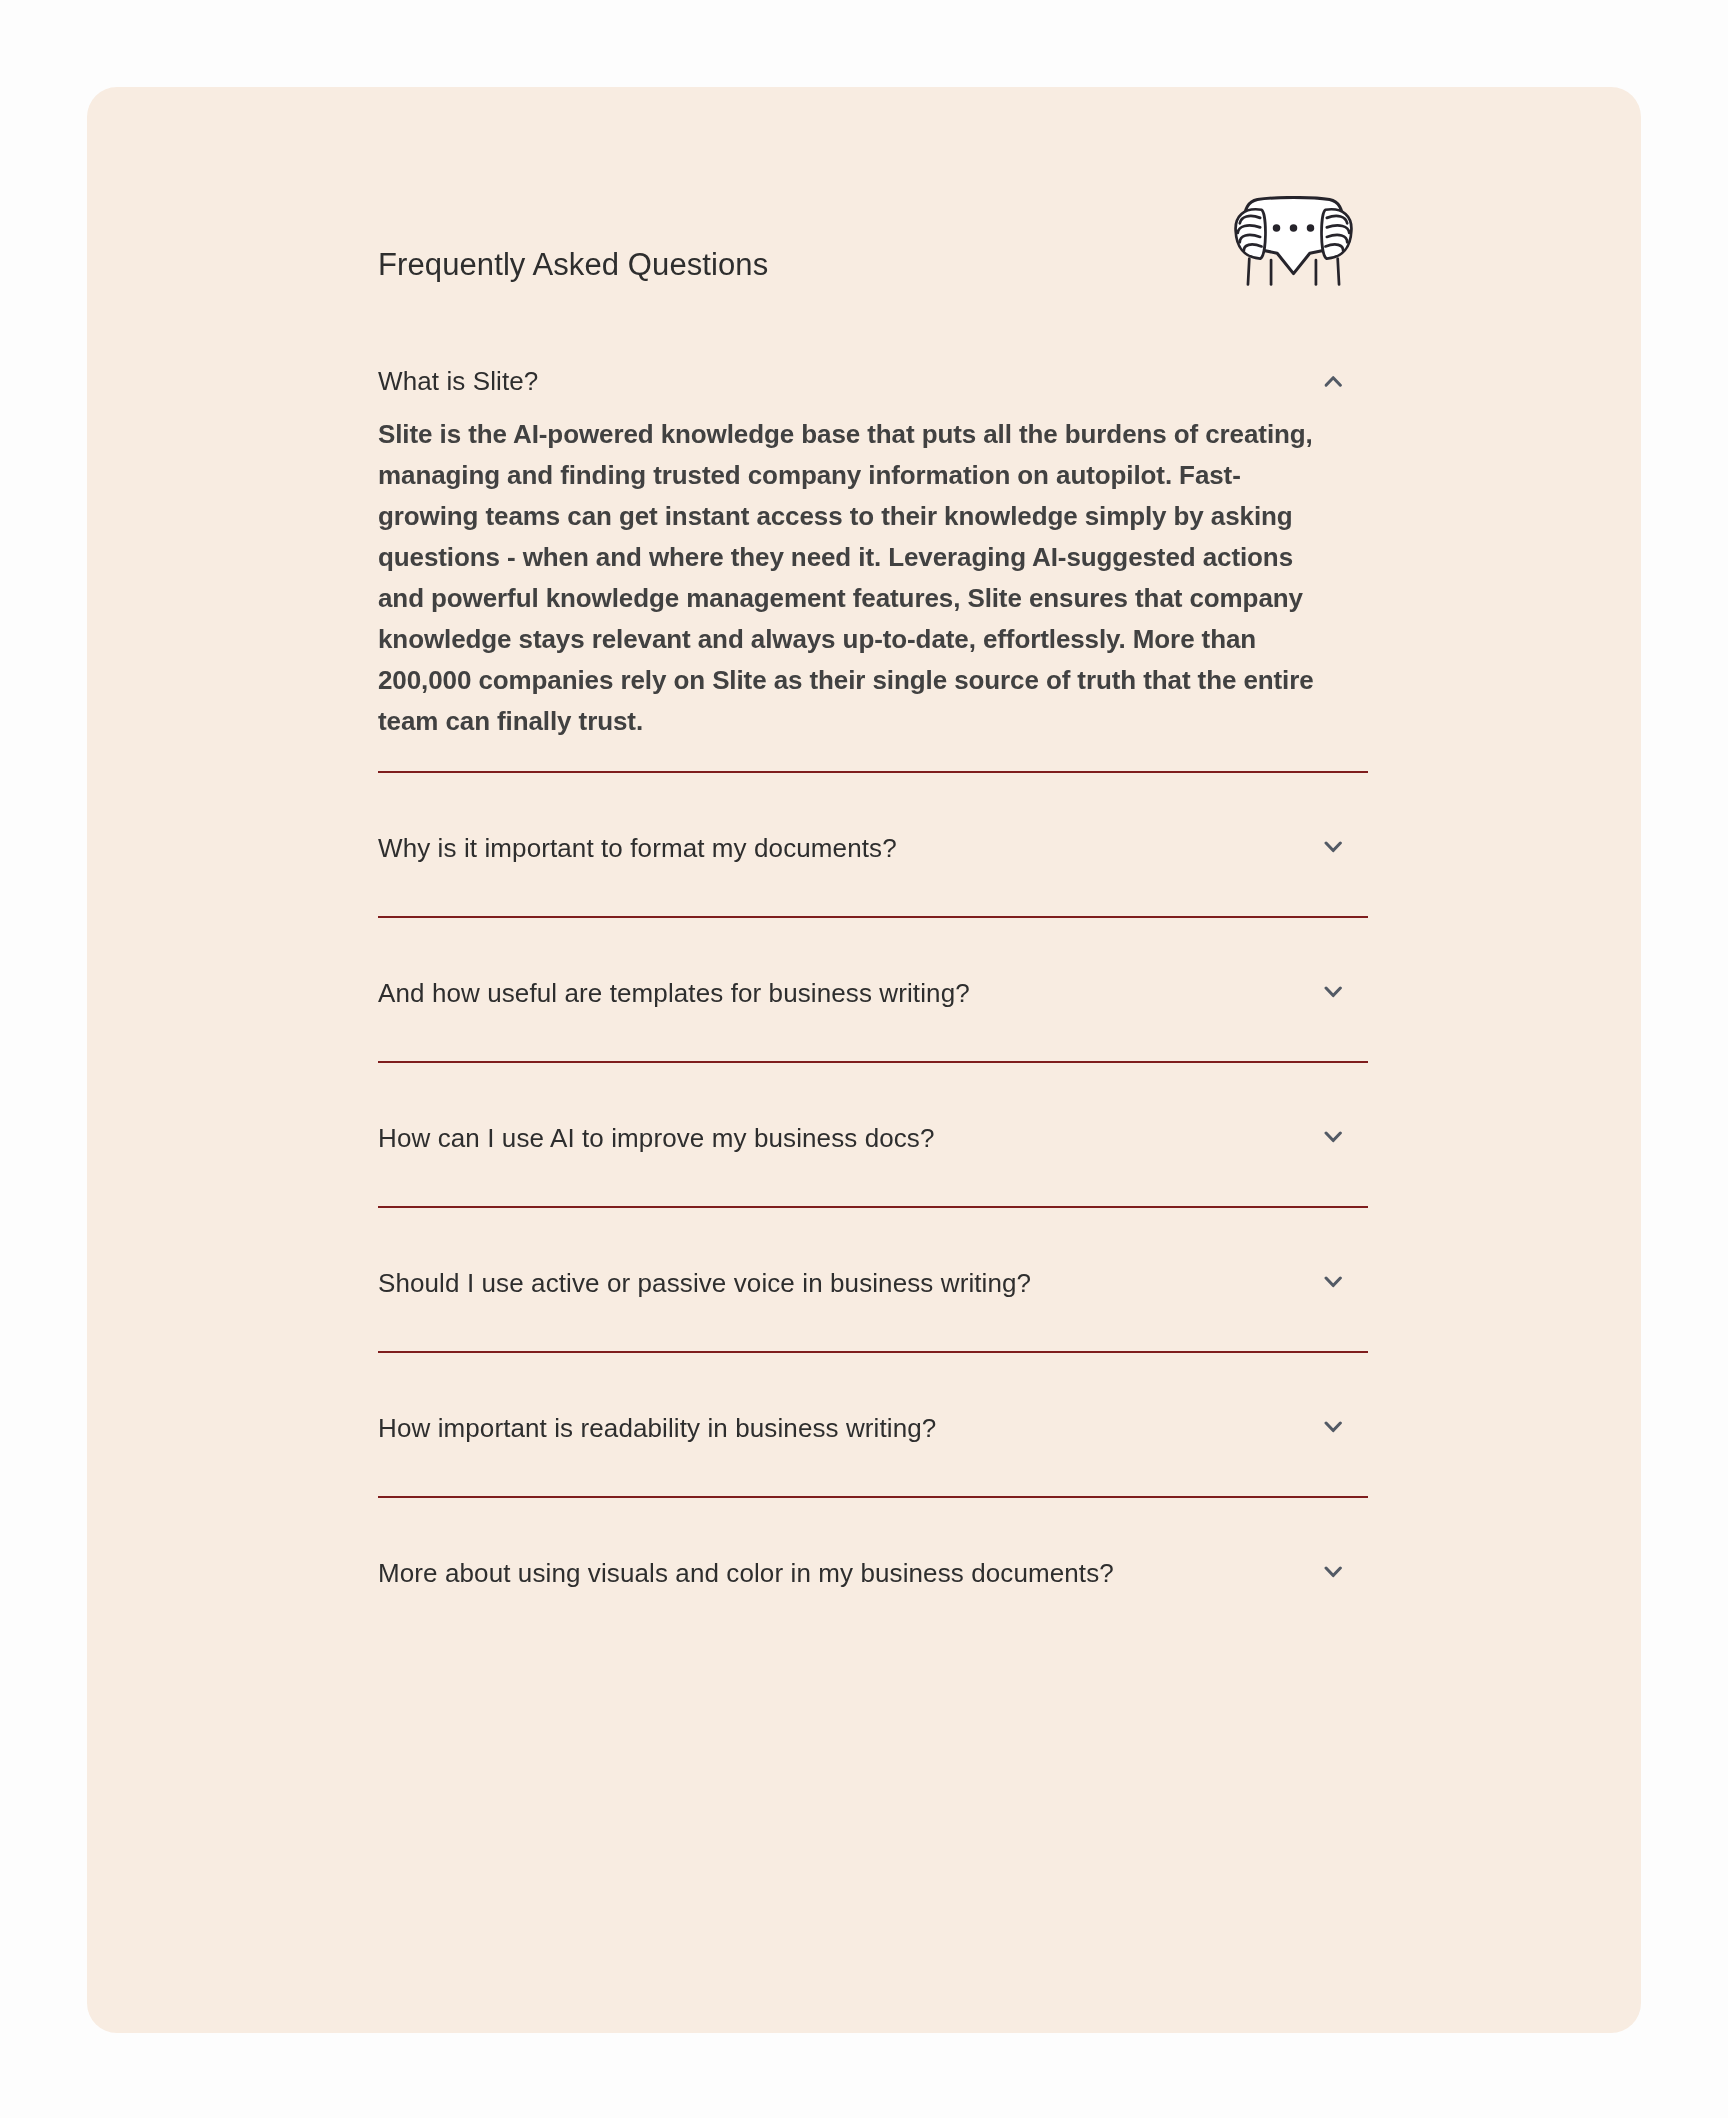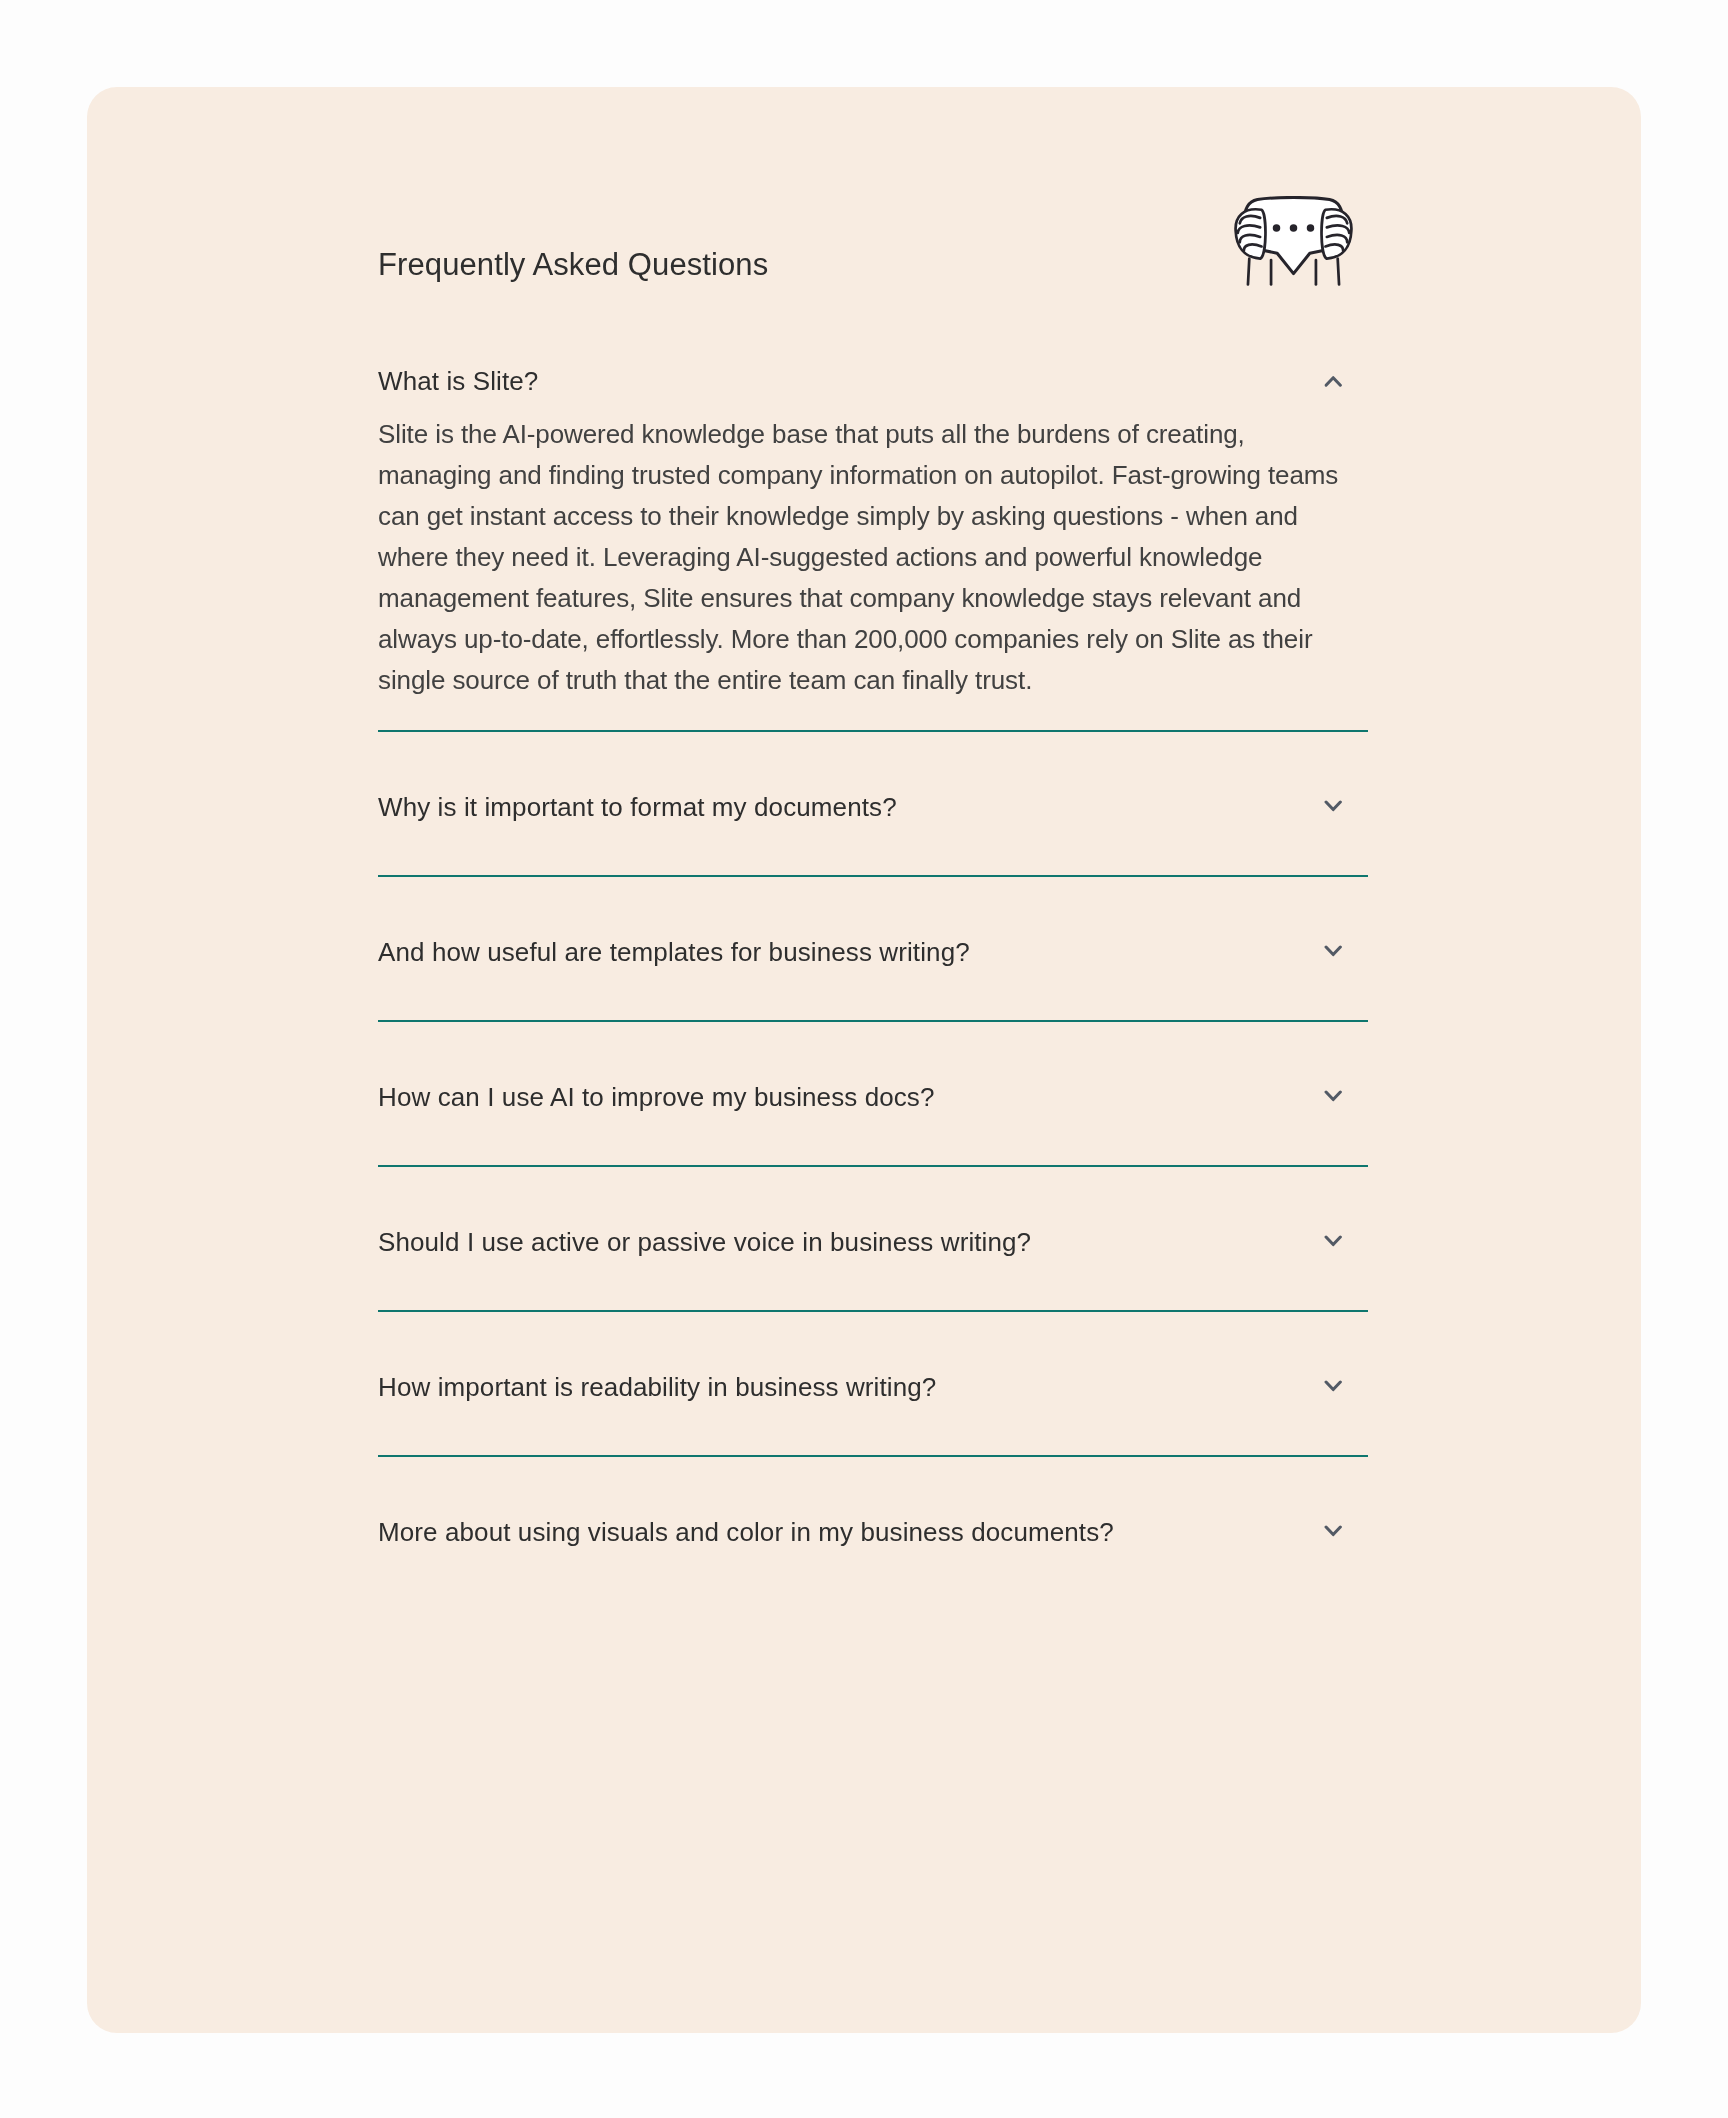--- a/index.html
+++ b/index.html
@@ -41,21 +41,21 @@
   }
   .bubble-icon {
     width: 121px;
     height: 90px;
     margin-right: 13.6px;
     flex: 0 0 auto;
   }
   .bubble-icon svg { width: 100%; height: 100%; display: block; }
 
   .faq-list { margin-top: 76px; }
-  .faq-item { border-bottom: 2px solid #0f766e; }
+  .faq-item { border-bottom: 2px solid #7f1d1d; }
   .faq-item:last-child { border-bottom: none; }
 
   .faq-question-row {
     display: flex;
     justify-content: space-between;
     align-items: center;
     cursor: pointer;
   }
   .faq-item.collapsed .faq-question-row { padding: 49px 0; margin-top: 7px; }
   .faq-item.expanded  .faq-question-row { padding: 0; }
@@ -72,21 +72,21 @@
     height: 12.3px;
     margin-right: 26px;
     flex: 0 0 auto;
     display: inline-block;
   }
   .chevron svg { width: 100%; height: 100%; display: block; }
   .chevron.up { transform: rotate(180deg); }
 
   .faq-answer {
     font-size: 26px;
-    font-weight: 400;
+    font-weight: 700;
     color: #414141;
     line-height: 41px;
     letter-spacing: -0.1px;
     max-width: 961px;
     margin: 13.6px 0 0 0;
     padding-bottom: 29px;
   }
 </style>
 </head>
 <body>

